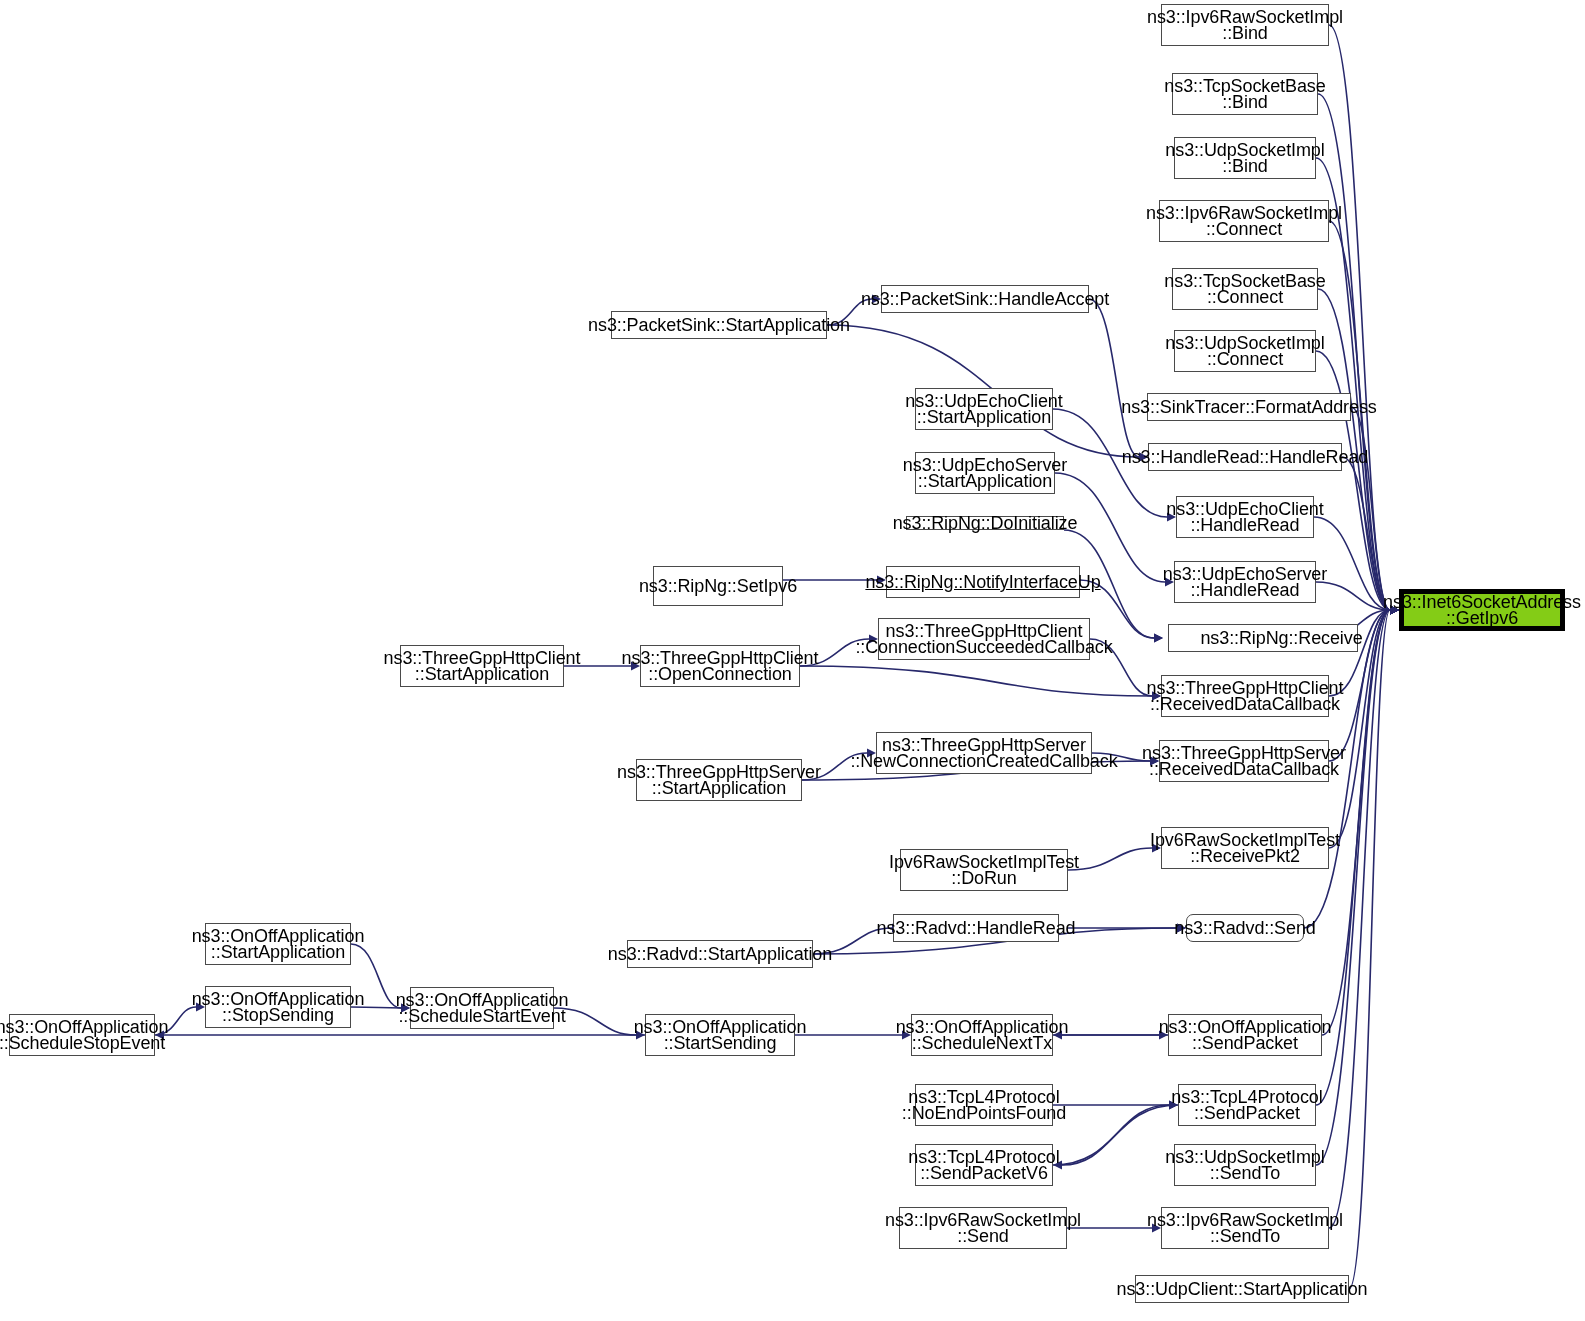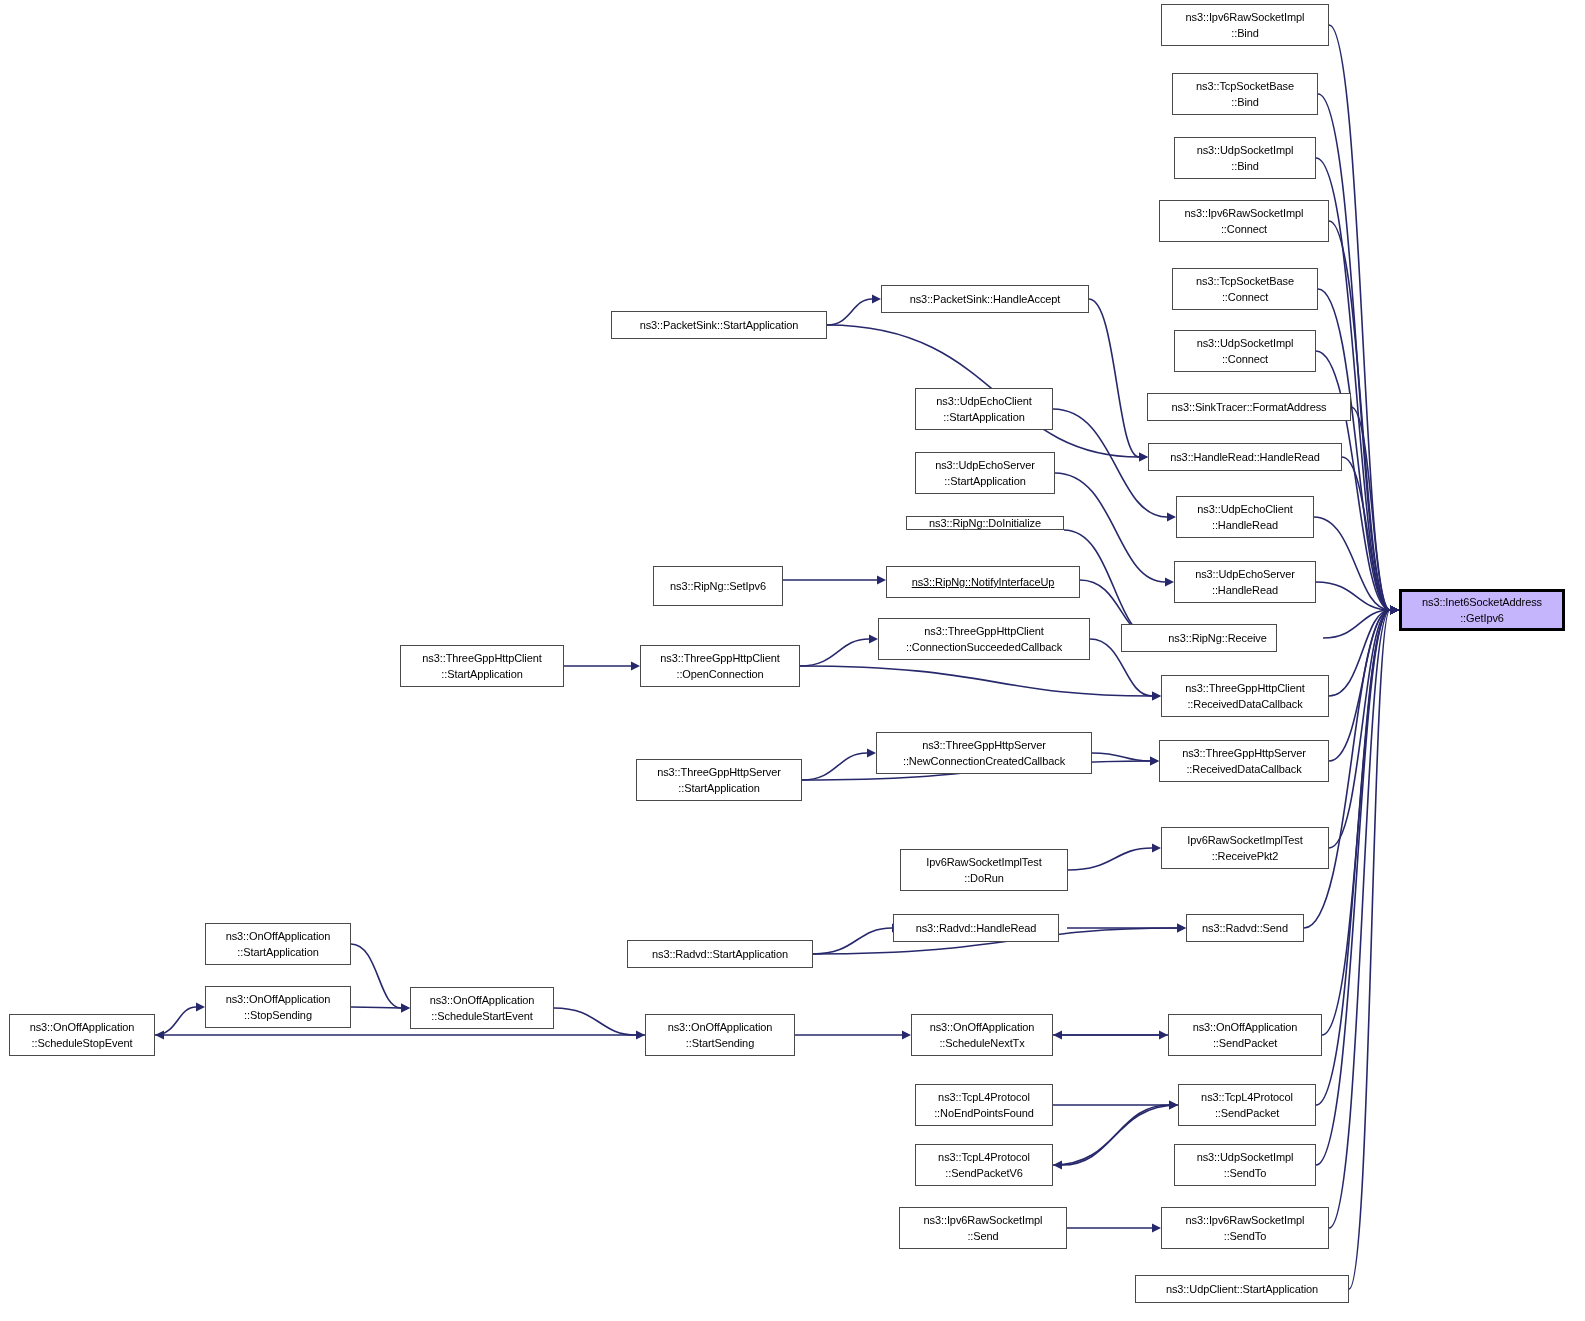--- a/index.html
+++ b/index.html
@@ -25,33 +25,33 @@
     width: 1585px;
     height: 1321px;
     pointer-events: none;
   }
   .node {
     position: absolute;
     box-sizing: border-box;
     border: 1px solid #4a4a4a;
     background: #ffffff;
     color: #000000;
-    font-size: 11px;
+    font-size: 18px;
     line-height: 16.5px;
     text-align: center;
     display: flex;
     align-items: center;
     justify-content: center;
     white-space: pre-line;
     letter-spacing: -0.1px;
     z-index: 5;
   }
   .node.focus {
-    background: #c4b5fd;
-    border: 3px solid #000000;
+    background: #84cc16;
+    border: 5px solid #000000;
   }
   .edge-path {
     fill: none;
     stroke: #27286b;
     stroke-width: 1.6;
   }
   .arrow-head {
     fill: #27286b;
     stroke: none;
   }
@@ -175,30 +175,30 @@
     <div class="node" style="left: 1172px; top: 268px; width: 146px; height: 42px;">ns3::TcpSocketBase
 ::Connect</div>
     <div class="node" style="left: 1174px; top: 330px; width: 142px; height: 42px;">ns3::UdpSocketImpl
 ::Connect</div>
     <div class="node" style="left: 1147px; top: 393px; width: 204px; height: 28px;">ns3::SinkTracer::FormatAddress</div>
     <div class="node" style="left: 1148px; top: 443px; width: 194px; height: 28px;">ns3::HandleRead::HandleRead</div>
     <div class="node" style="left: 1176px; top: 496px; width: 138px; height: 42px;">ns3::UdpEchoClient
 ::HandleRead</div>
     <div class="node" style="left: 1174px; top: 561px; width: 142px; height: 42px;">ns3::UdpEchoServer
 ::HandleRead</div>
-    <div class="node" style="left: 1121px; top: 624px; width: 156px; height: 28px; padding-left: 37px;">ns3::RipNg::Receive</div>
+    <div class="node" style="left: 1168px; top: 624px; width: 190px; height: 28px; padding-left: 37px;">ns3::RipNg::Receive</div>
     <div class="node focus" style="left: 1399px; top: 589px; width: 166px; height: 42px;">ns3::Inet6SocketAddress
 ::GetIpv6</div>
     <div class="node" style="left: 1161px; top: 675px; width: 168px; height: 42px;">ns3::ThreeGppHttpClient
 ::ReceivedDataCallback</div>
     <div class="node" style="left: 1159px; top: 740px; width: 170px; height: 42px;">ns3::ThreeGppHttpServer
 ::ReceivedDataCallback</div>
     <div class="node" style="left: 1161px; top: 827px; width: 168px; height: 42px;">Ipv6RawSocketImplTest
 ::ReceivePkt2</div>
-    <div class="node" style="left: 1186px; top: 914px; width: 118px; height: 28px;">ns3::Radvd::Send</div>
+    <div class="node" style="left: 1186px; top: 914px; width: 118px; height: 28px; border-radius: 7px;">ns3::Radvd::Send</div>
     <div class="node" style="left: 1168px; top: 1014px; width: 154px; height: 42px;">ns3::OnOffApplication
 ::SendPacket</div>
     <div class="node" style="left: 1178px; top: 1084px; width: 138px; height: 42px;">ns3::TcpL4Protocol
 ::SendPacket</div>
     <div class="node" style="left: 1174px; top: 1144px; width: 142px; height: 42px;">ns3::UdpSocketImpl
 ::SendTo</div>
     <div class="node" style="left: 1161px; top: 1207px; width: 168px; height: 42px;">ns3::Ipv6RawSocketImpl
 ::SendTo</div>
     <div class="node" style="left: 1135px; top: 1275px; width: 214px; height: 28px;">ns3::UdpClient::StartApplication</div>
     <div class="node" style="left: 881px; top: 285px; width: 208px; height: 28px;">ns3::PacketSink::HandleAccept</div>

